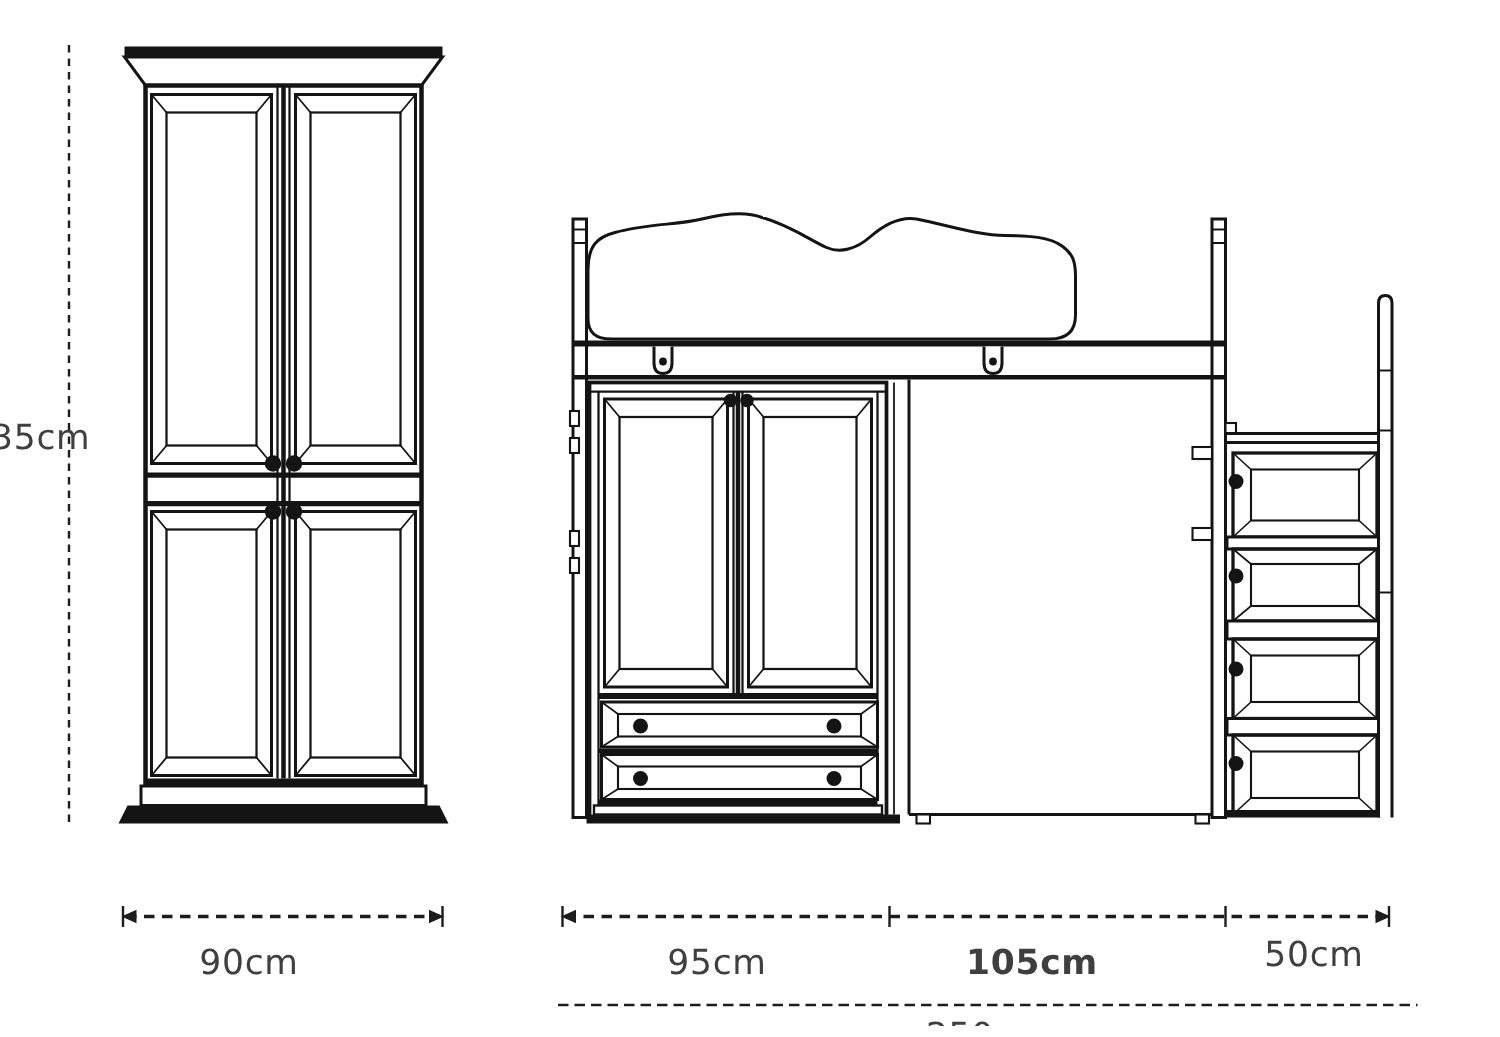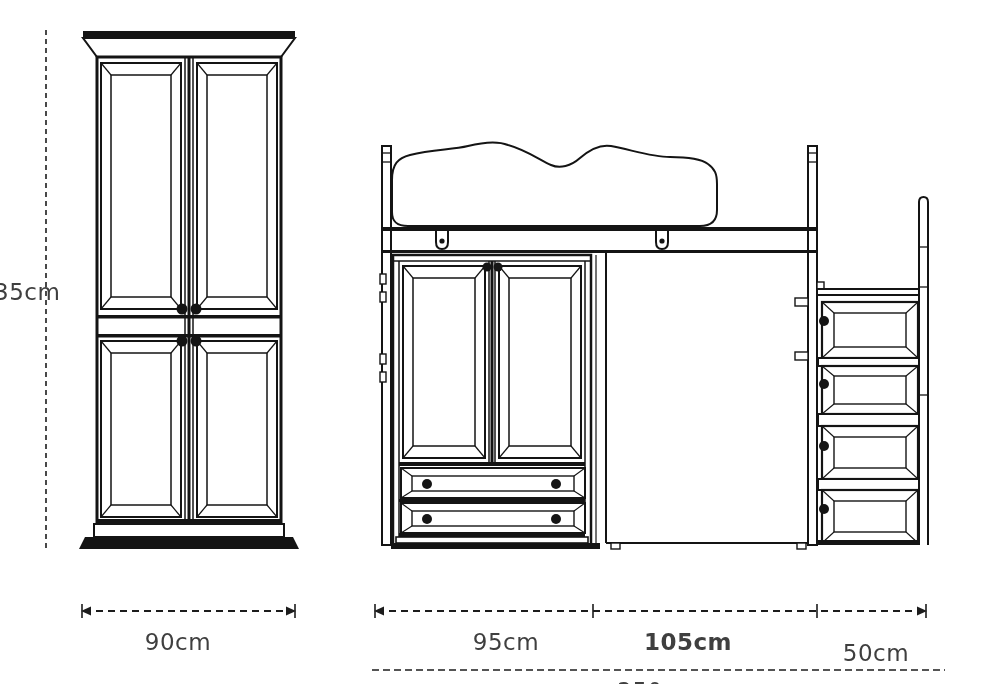--- a/index.html
+++ b/index.html
@@ -295,23 +295,23 @@
       <path d="M374,611 L384,606.5 L384,615.5 Z" fill="#1c1c1c" stroke="none"></path>
       <path d="M927,611 L917,606.5 L917,615.5 Z" fill="#1c1c1c" stroke="none"></path>
     </g>
 
     <line x1="372" y1="670" x2="945" y2="670" stroke-width="1.6" stroke-dasharray="7,4"></line>
   </g>
 </svg>
 
 <div class="dim-label" style="left:-6px; top:279px;">35cm</div>
 
-<div class="dim-label" style="left:120px; top:629px; width:116px;">90cm</div>
-
-<div class="dim-label" style="left:448px; top:629px; width:116px;">95cm</div>
+<div class="dim-label" style="left:108px; top:629px; width:116px;">90cm</div>
+
+<div class="dim-label" style="left:420px; top:629px; width:116px;">95cm</div>
 
 <div class="dim-label" style="left:625px; top:629px; width:126px;font-weight:bold;">105cm</div>
 
-<div class="dim-label" style="left:818px; top:640px; width:116px;">50cm</div>
+<div class="dim-label" style="left:818px; top:624px; width:116px;">50cm</div>
 
 <div class="dim-label" style="left:595px; top:678px; width:126px;">250cm</div>
 
 </div>
 
 </body></html>

